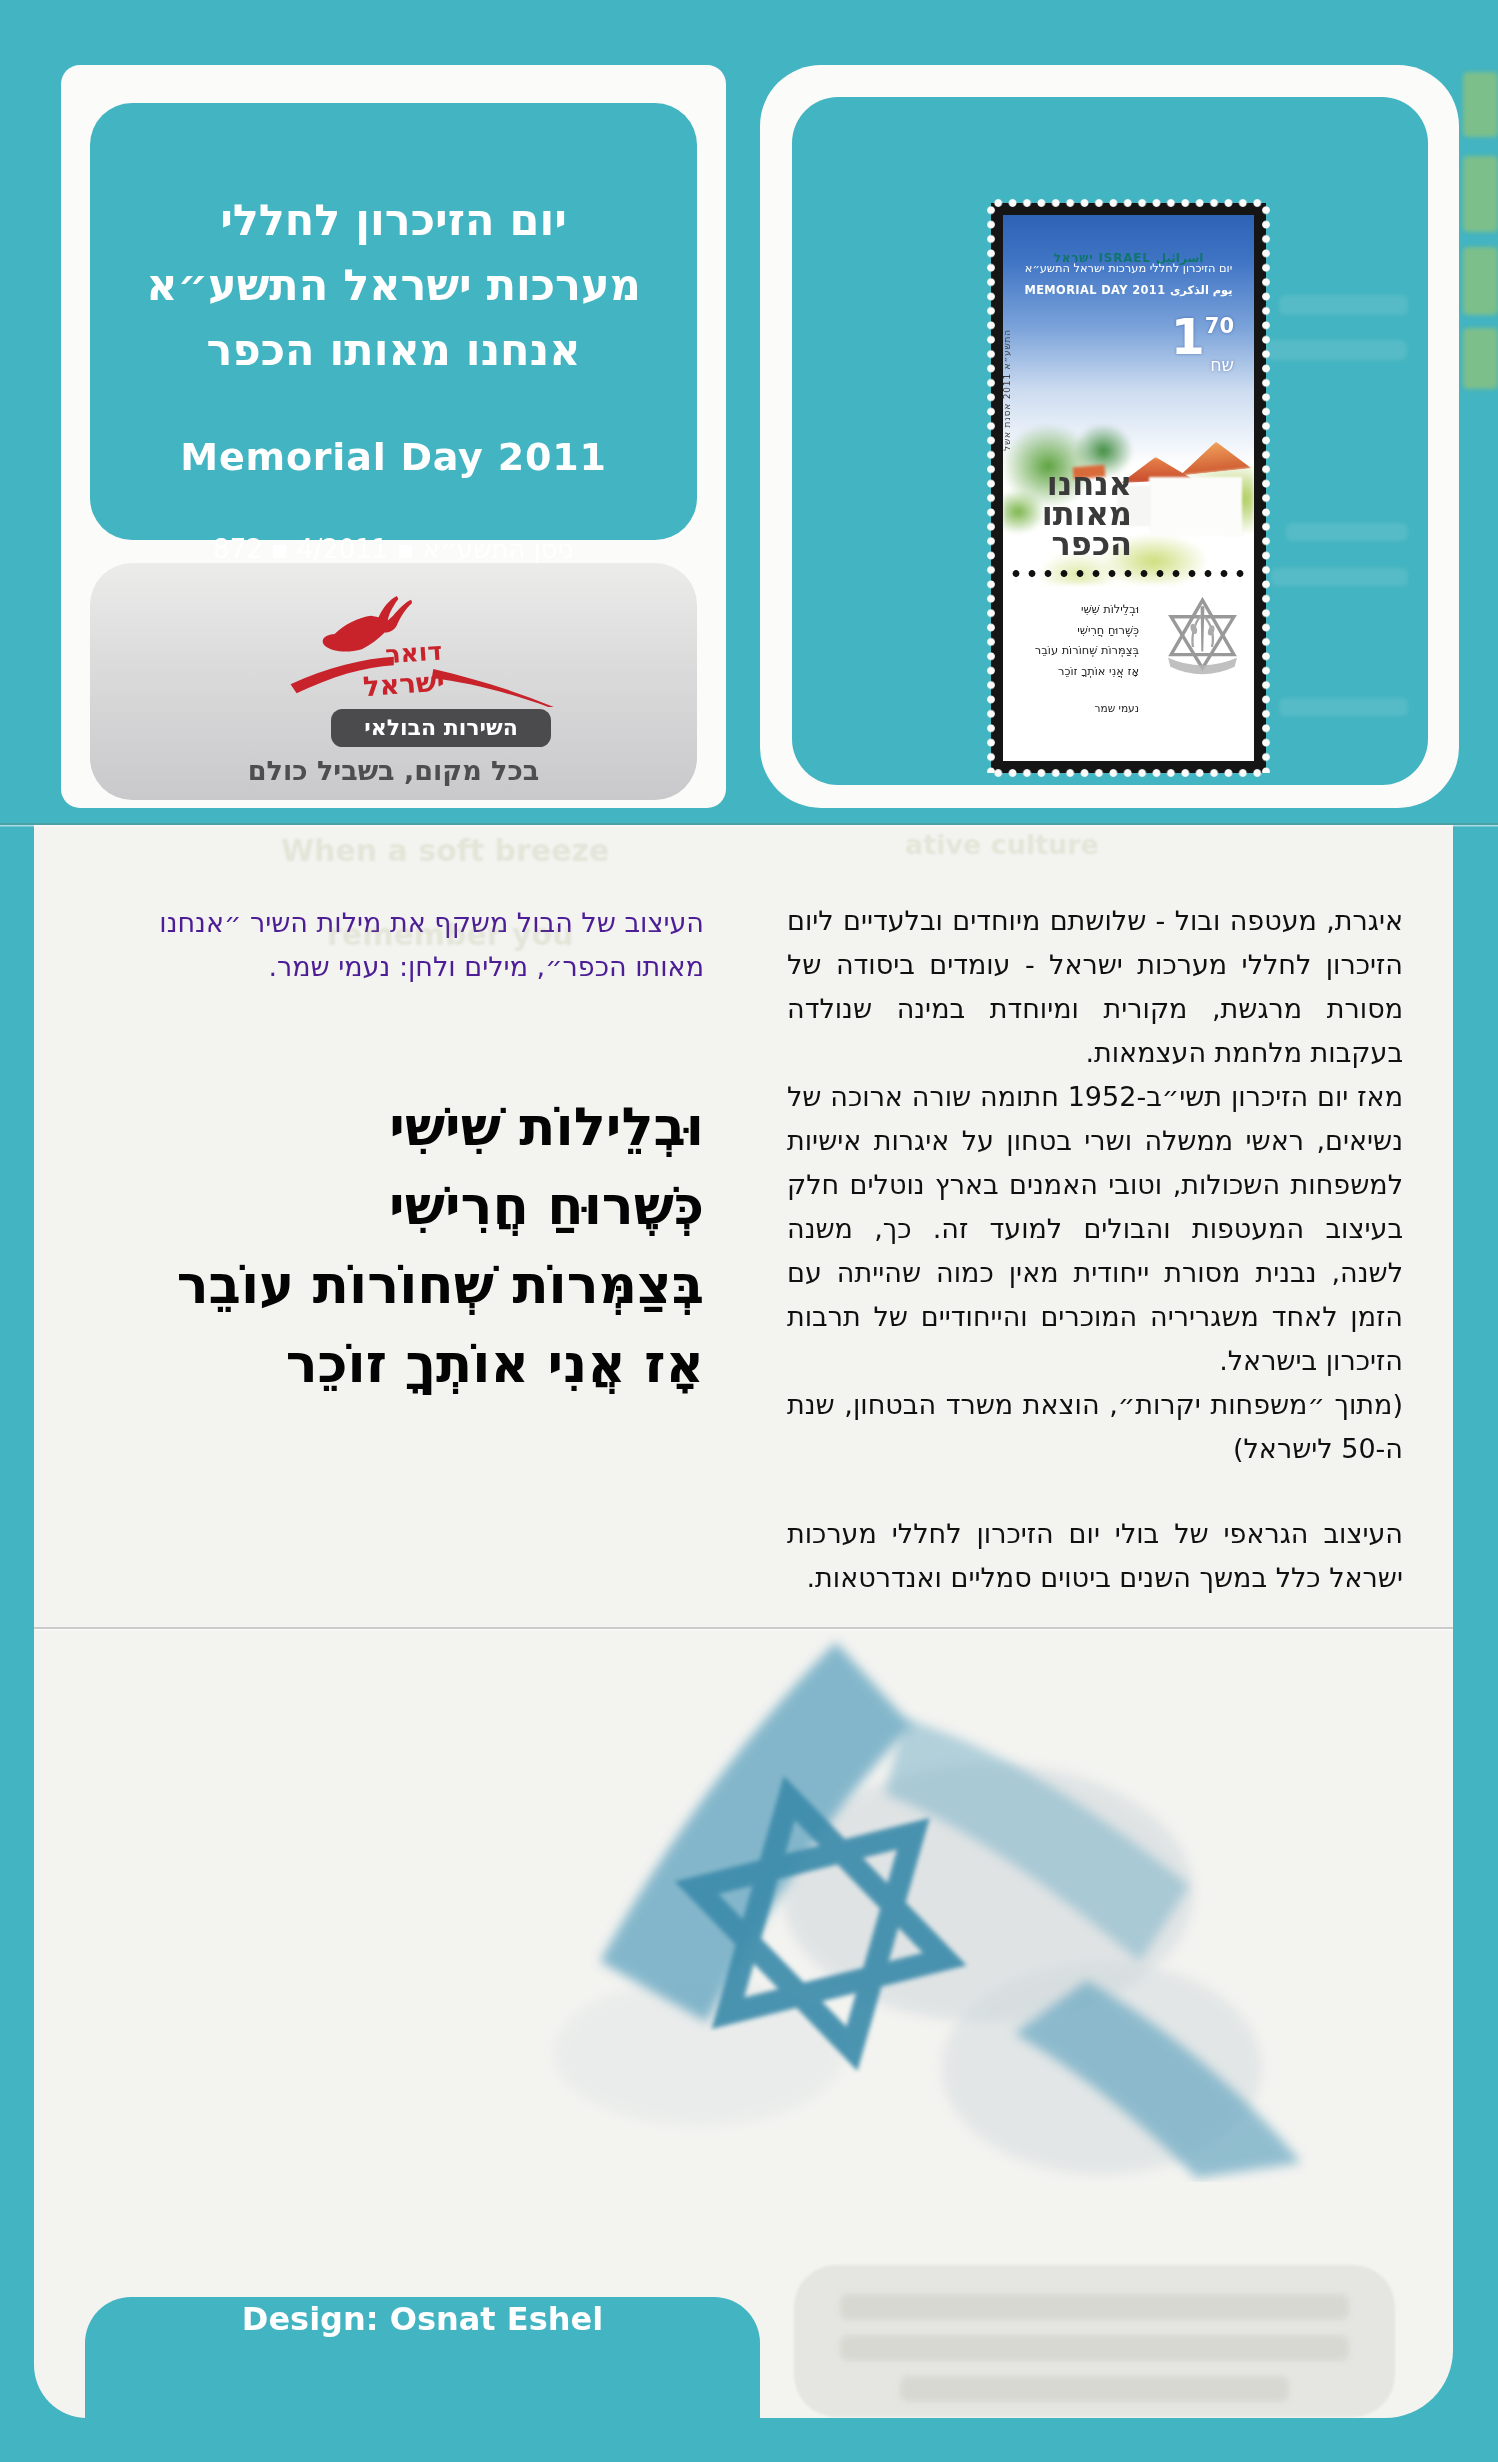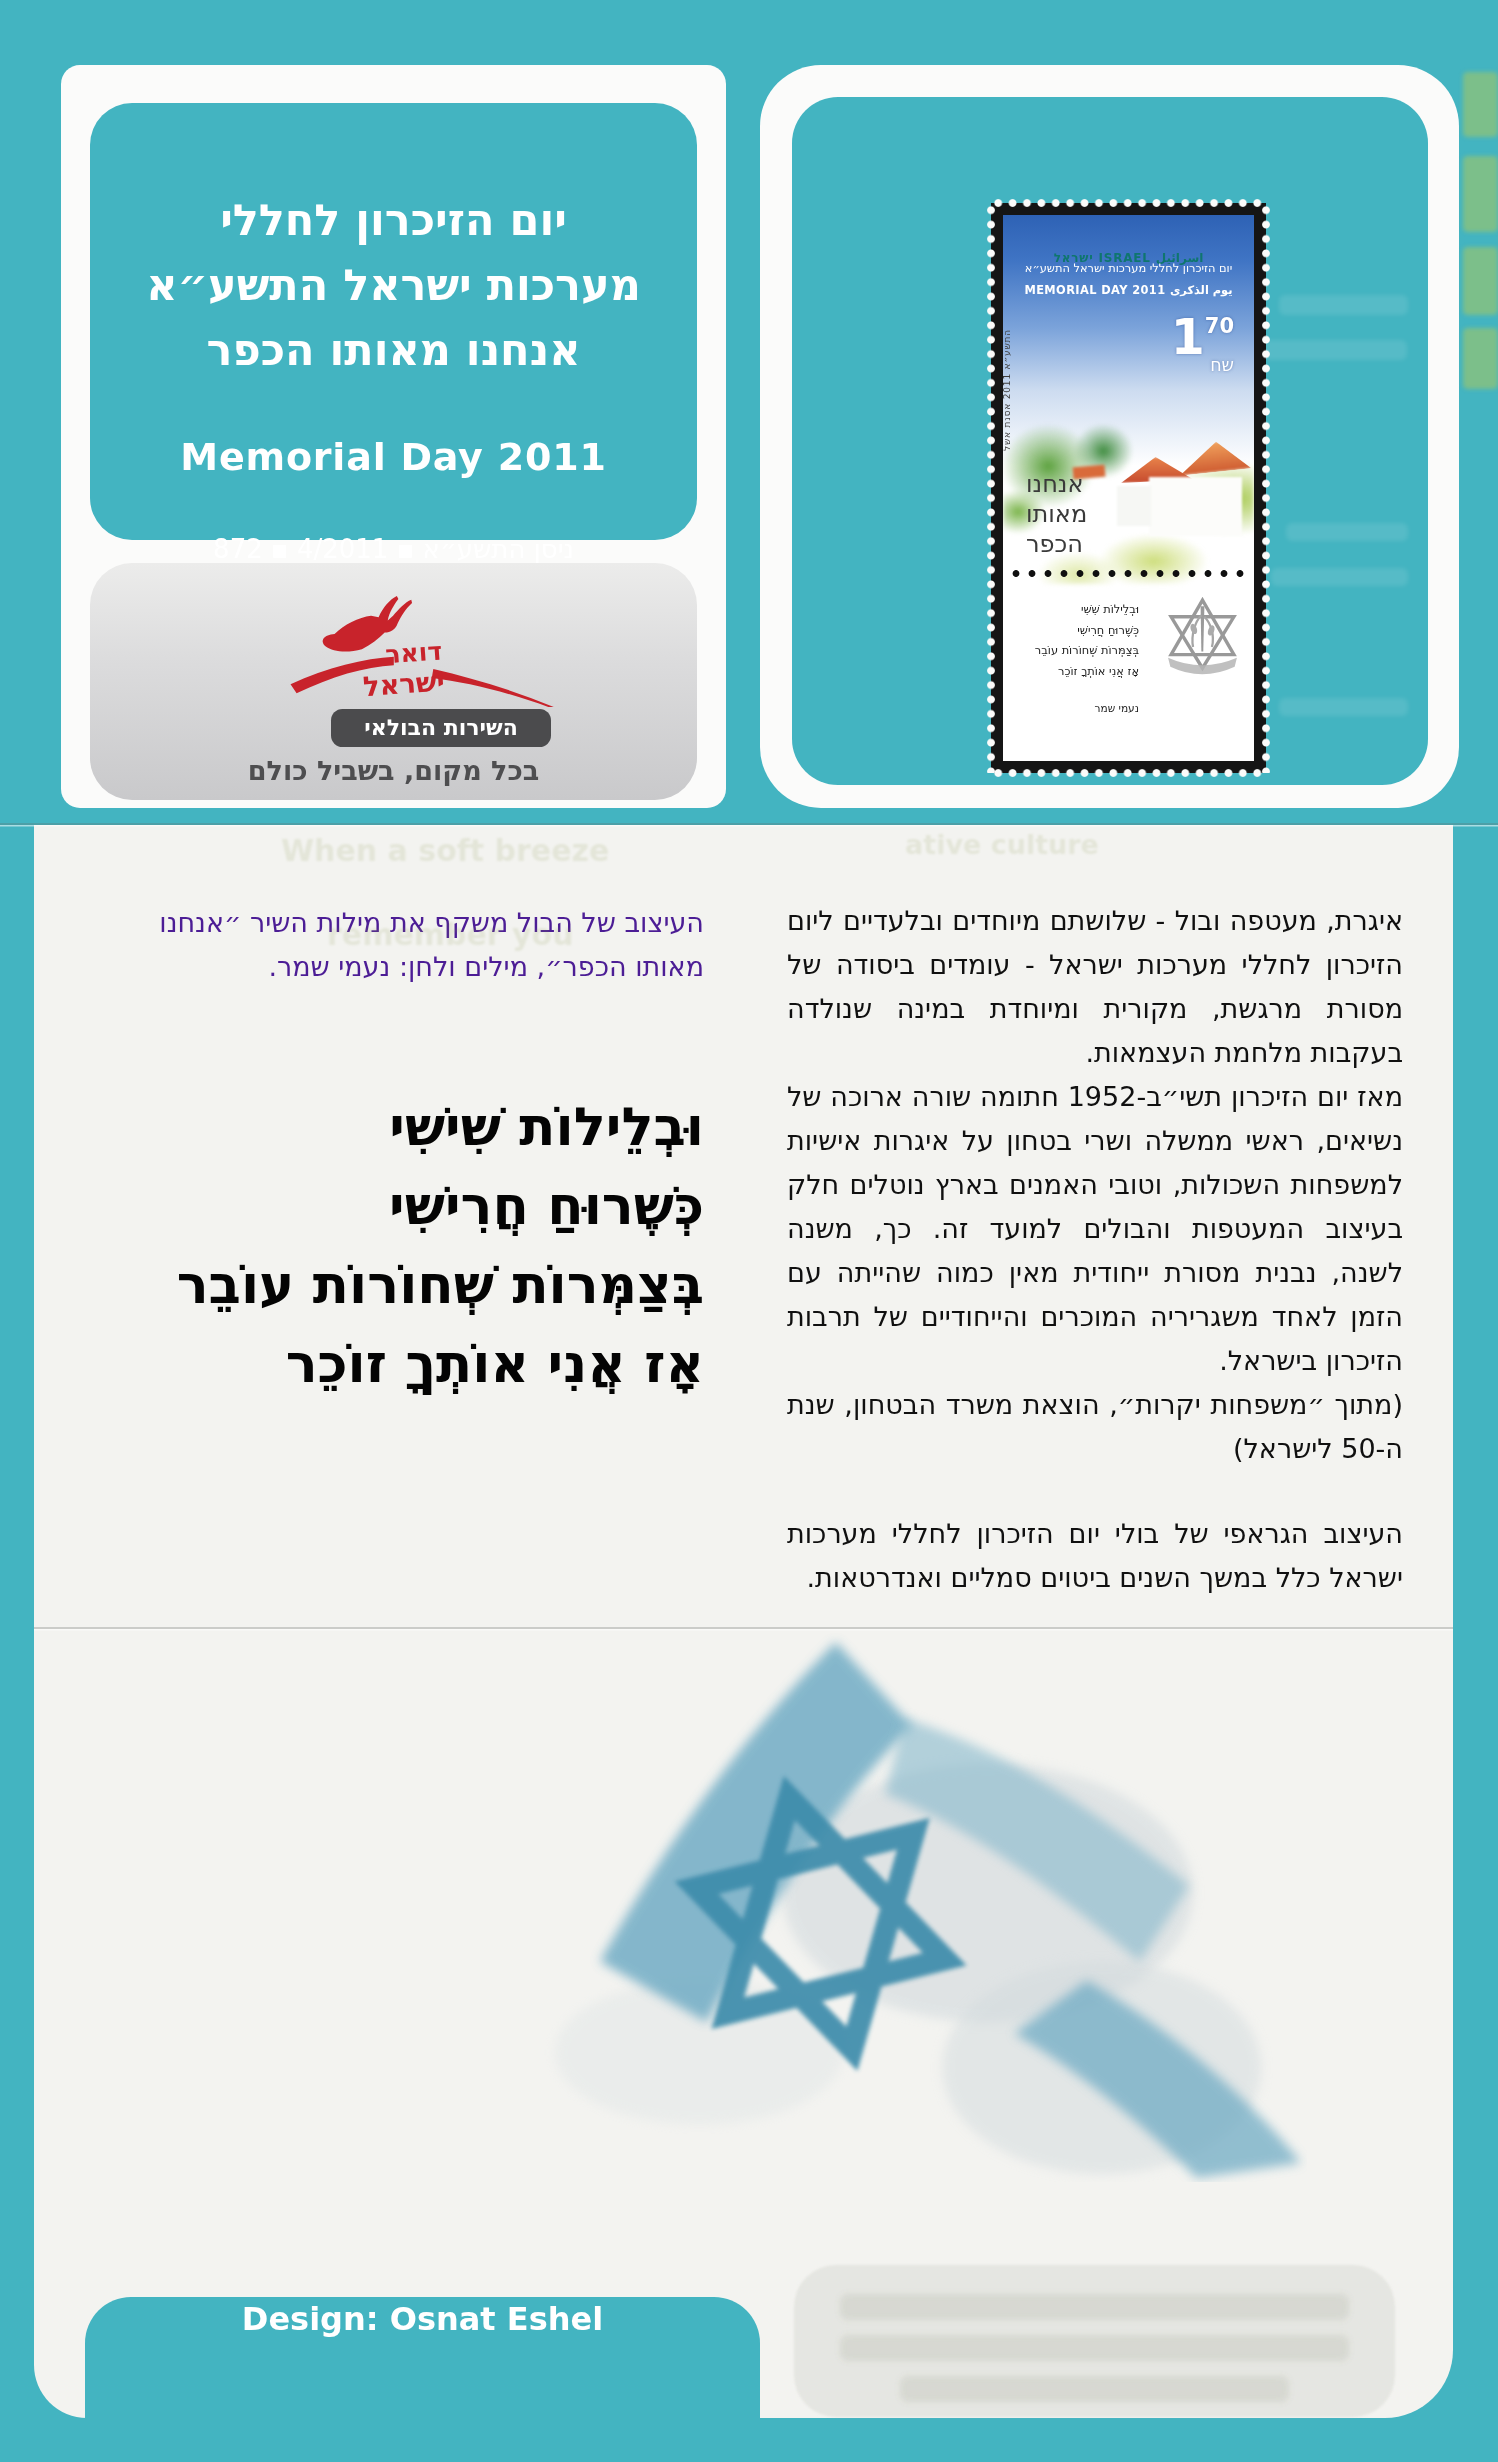--- a/index.html
+++ b/index.html
@@ -57,22 +57,22 @@
       radial-gradient(114px 61px at 92% 55%, #a7c94f 0%, rgba(167,201,79,0) 60%),
       radial-gradient(91px 46px at 60% 88%, #cede7d 0%, rgba(206,222,125,0) 60%),
       radial-gradient(68px 38px at 30% 95%, #dfe9a8 0%, rgba(223,233,168,0) 60%);}
   .roof1{position:absolute; left:118px; top:242px; width:72px; height:26px; filter:blur(1.5px);
     background:linear-gradient(#e8834a,#c64a2e); clip-path:polygon(0 100%,48% 0,100% 86%);}
   .roof2{position:absolute; left:175px; top:227px; width:72px; height:30px; filter:blur(1.5px); transform:rotate(-6deg);
     background:linear-gradient(#f0a15c,#cf5c31); clip-path:polygon(0 100%,55% 0,100% 100%);}
   .roof3{position:absolute; left:70px; top:251px; width:32px; height:12px; background:#d96b3a; filter:blur(1.5px); transform:rotate(-5deg);}
   .house1{position:absolute; left:146px; top:262px; width:93px; height:59px; background:#fcfcfa; filter:blur(0.8px);}
   .house2{position:absolute; left:114px; top:271px; width:34px; height:40px; background:#f6f7f4; filter:blur(0.8px);}
-  .stamp-caption{position:absolute; left:23px; top:254px; width:106px; text-align:left; direction:rtl;
-    font-size:24px; font-weight:400; color:#3a3a3a; line-height:30px;}
+  .stamp-caption{position:absolute; left:23px; top:254px; width:106px; text-align:right; direction:rtl;
+    font-size:32px; font-weight:700; color:#3a3a3a; line-height:30px;}
   .vert-credit{position:absolute; left:-1.5px; top:114px; font-size:9px; color:#3c3c3c;
     writing-mode:vertical-rl; transform:rotate(180deg); letter-spacing:0.8px; direction:rtl;}
   .tear-dots{position:absolute; left:4.6px; right:4.6px; top:354px; height:9px;
     background-image:radial-gradient(circle,#101010 3px,rgba(0,0,0,0) 3.8px); background-size:16px 9px; background-repeat:repeat-x;}
   .tab-poem{position:absolute; left:0; top:384px; width:136px; direction:rtl;
     font-size:11.4px; line-height:20.5px; color:#1d1d1d;}
   .tab-credit{margin-top:16.7px; font-size:10.6px;}
   .emblem{position:absolute; left:156px; top:382px;}
   
   .intro{position:absolute; left:103px; top:901px; width:601px; direction:rtl; text-align:right;

